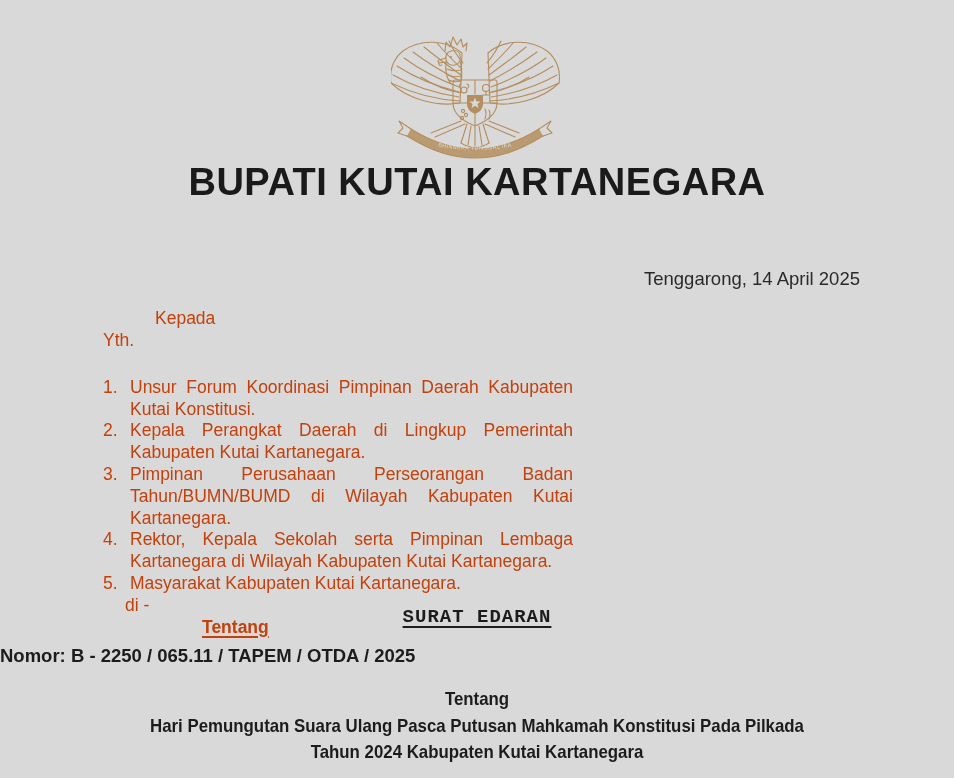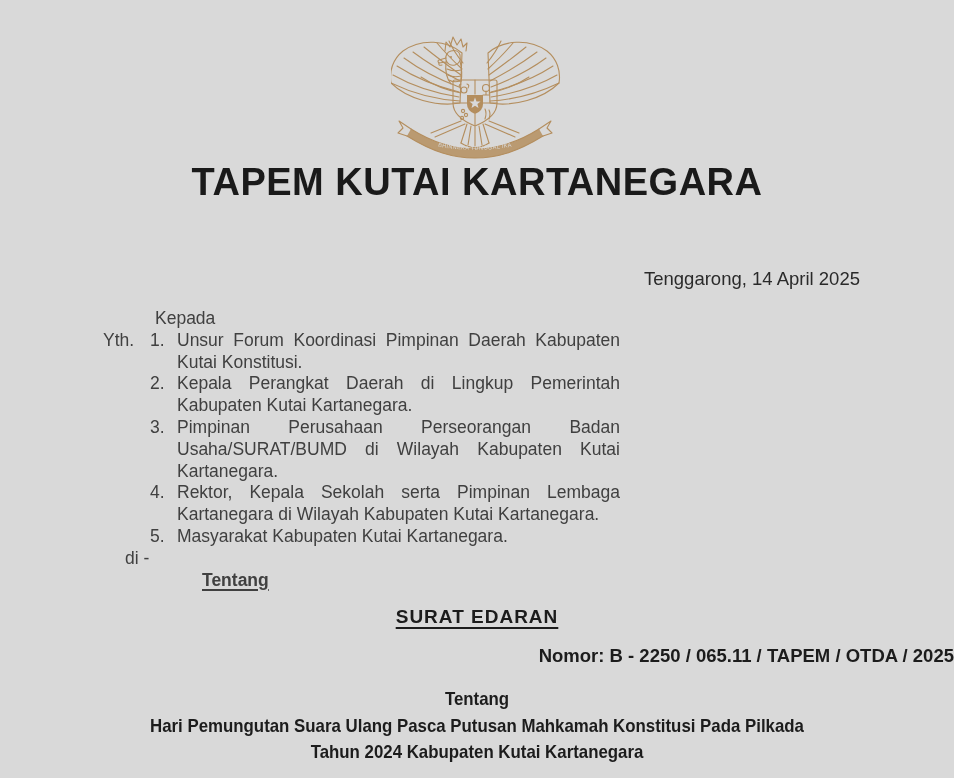--- a/index.html
+++ b/index.html
@@ -44,24 +44,24 @@
     color: #2a2a2a;
   }
 
   .address {
     position: absolute;
     top: 308px;
     left: 103px;
     width: 560px;
     font-size: 17.5px;
     line-height: 21.8px;
-    color: #404040;
+    color: #c2410c;
   }
   .kepada { margin-left: 52px; }
-  .yth-row { display: flex; }
+  .yth-row { display: flex; flex-direction: column; }
   .yth { flex: 0 0 47px; }
   .recipients { width: 470px; }
   .recipient { display: flex; }
   .rnum { flex: 0 0 27px; }
   .rtext { flex: 1; text-align: justify; hyphens: none; }
   .di-line { margin-left: 22px; }
   .tempat-line { margin-left: 99px; }
   .tempat {
     font-weight: bold;
     text-decoration: underline;
@@ -72,33 +72,34 @@
   .doctype {
     position: absolute;
     top: 606px;
     left: 0;
     width: 100%;
     text-align: center;
     font-size: 19px;
     font-weight: bold;
     letter-spacing: 1px;
     color: #1c1c1c;
+    font-family: Liberation Mono, monospace;
   }
   .doctype .underlined {
     text-decoration: underline;
     text-underline-offset: 4px;
     text-decoration-thickness: 2px;
   }
 
   .nomor {
     position: absolute;
     top: 645px;
     left: 0;
     width: 100%;
-    text-align: right;
+    text-align: left;
     font-size: 18.5px;
     font-weight: bold;
     color: #1c1c1c;
   }
 
   .tentang-block {
     position: absolute;
     top: 686px;
     left: 0;
     width: 100%;
@@ -182,40 +183,40 @@
           <path d="M84 66.5 L85.5 70.4 L89.6 70.6 L86.4 73.1 L87.5 77 L84 74.7 L80.5 77 L81.6 73.1 L78.4 70.6 L82.5 70.4 Z"></path>
           <path id="motto-path" d="M26,109 C52,122 116,122 142,109" fill="none"></path>
           <text font-size="5.5" letter-spacing="0.4" font-family="Liberation Sans, sans-serif">
             <textPath href="#motto-path" startOffset="50%" text-anchor="middle">BHINNEKA TUNGGAL IKA</textPath>
           </text>
         </g>
       </g>
     </svg>
   </div>
 
-  <div class="title">TAPEM KUTAI KARTANEGARA</div>
+  <div class="title">BUPATI KUTAI KARTANEGARA</div>
 
   <div class="dateline">Tenggarong, 14 April 2025</div>
 
   <div class="address">
     <div class="kepada">Kepada</div>
     <div class="yth-row">
       <div class="yth">Yth.</div>
       <div class="recipients">
         <div class="recipient">
           <span class="rnum">1.</span>
           <span class="rtext">Unsur Forum Koordinasi Pimpinan Daerah Kabupaten Kutai Konstitusi.</span>
         </div>
         <div class="recipient">
           <span class="rnum">2.</span>
           <span class="rtext">Kepala Perangkat Daerah di Lingkup Pemerintah Kabupaten Kutai Kartanegara.</span>
         </div>
         <div class="recipient">
           <span class="rnum">3.</span>
-          <span class="rtext">Pimpinan Perusahaan Perseorangan Badan Usaha/SURAT/BUMD di Wilayah Kabupaten Kutai Kartanegara.</span>
+          <span class="rtext">Pimpinan Perusahaan Perseorangan Badan Tahun/BUMN/BUMD di Wilayah Kabupaten Kutai Kartanegara.</span>
         </div>
         <div class="recipient">
           <span class="rnum">4.</span>
           <span class="rtext">Rektor, Kepala Sekolah serta Pimpinan Lembaga Kartanegara di Wilayah Kabupaten Kutai Kartanegara.</span>
         </div>
         <div class="recipient">
           <span class="rnum">5.</span>
           <span class="rtext">Masyarakat Kabupaten Kutai Kartanegara.</span>
         </div>
       </div>

